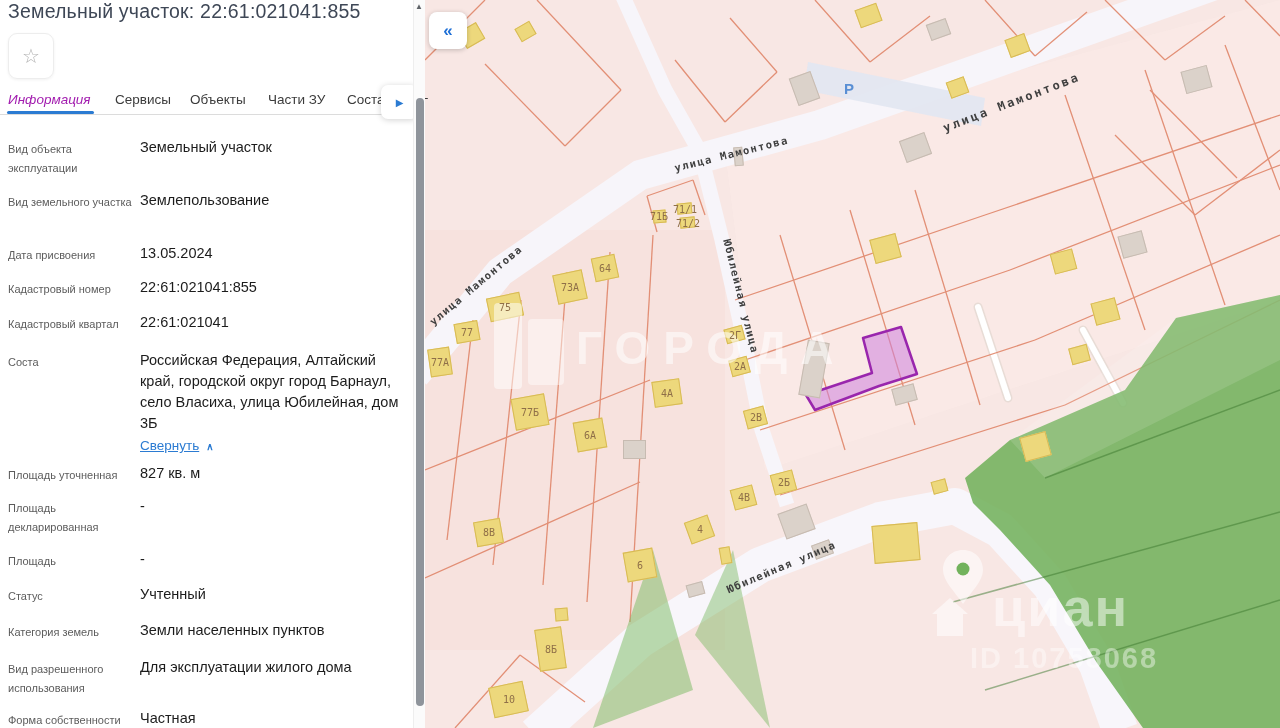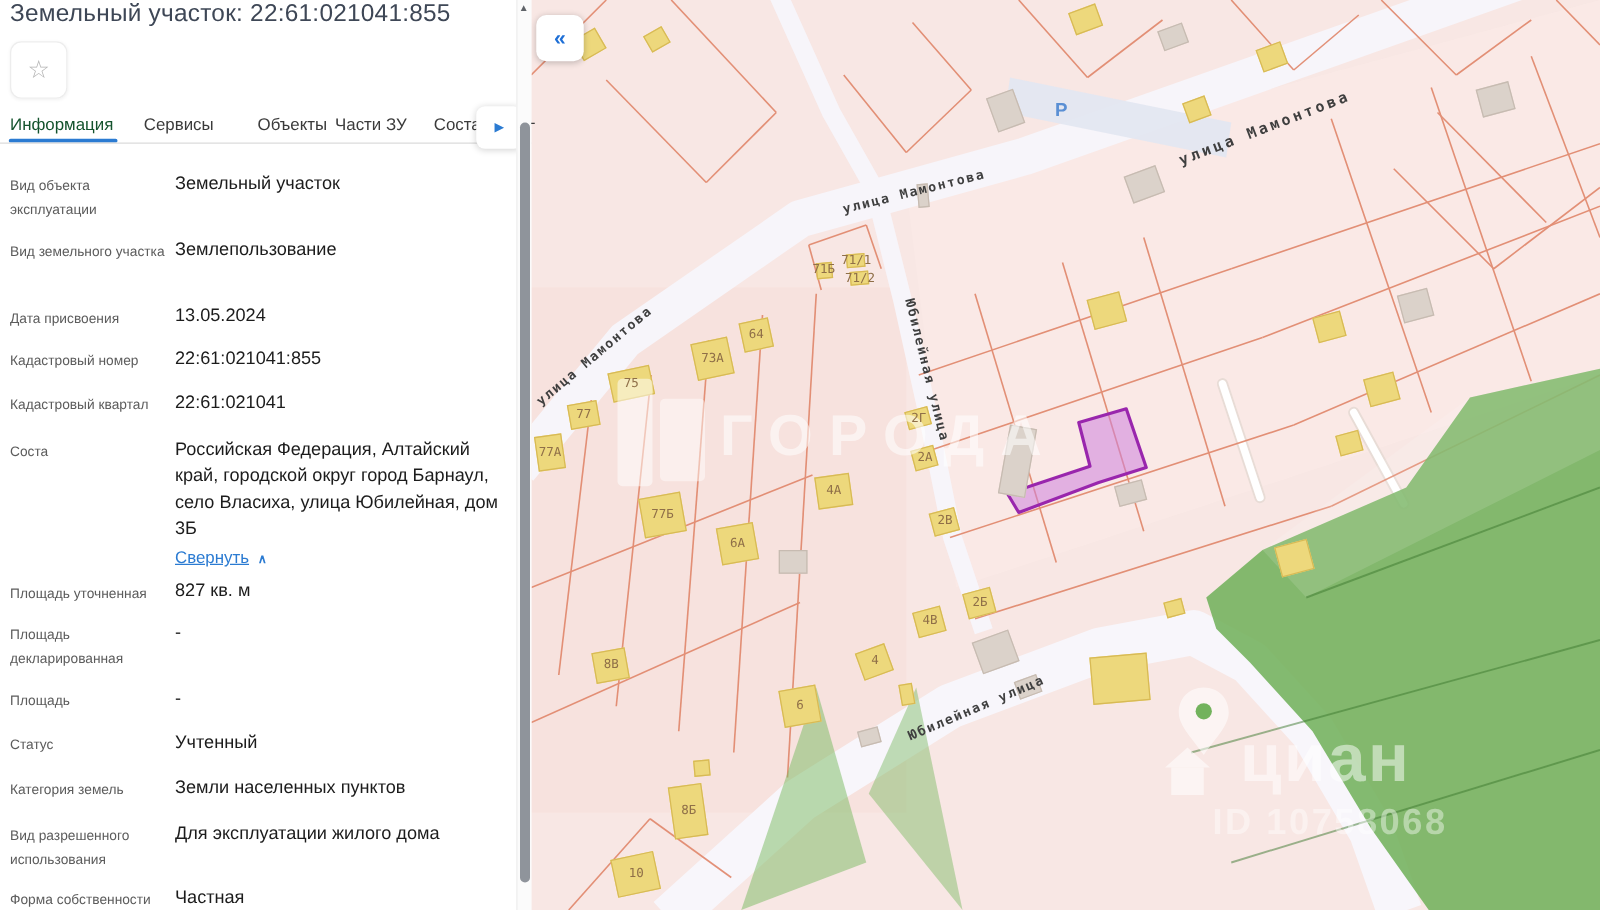--- a/index.html
+++ b/index.html
@@ -8,21 +8,21 @@
 
   
   .panel{position:absolute;left:0;top:0;width:425px;height:728px;background:#fff;z-index:5;}
   .panel-title{position:absolute;left:8px;top:0px;width:400px;font-size:19.5px;font-weight:500;
     color:#3e4756;letter-spacing:.2px;}
   .star-card{position:absolute;left:8px;top:33px;width:44px;height:44px;border:1px solid #ededed;
     border-radius:9px;box-shadow:0 1px 3px rgba(0,0,0,.06);display:flex;align-items:center;justify-content:center;}
   .star-card span{font-size:20px;color:#b4b4b4;line-height:1;}
   .tabs-divider{position:absolute;left:0;top:114px;width:425px;height:1px;background:#dcdcdc;}
   .tab{position:absolute;top:92px;font-size:13.5px;color:#3b3b3b;white-space:nowrap;cursor:pointer;}
-  .tab.active{color:#14532d;}
+  .tab.active{color:#a21caf;font-style:italic;}
   .tab-underline{position:absolute;left:7px;top:111px;width:87px;height:3px;background:#2b7bd2;border-radius:2px;}
   .tab-more{position:absolute;left:381px;top:85px;width:37px;height:34px;background:#fff;border-radius:7px;
     box-shadow:0 1px 6px rgba(0,0,0,.18);display:flex;align-items:center;justify-content:center;
     color:#2b7bd2;font-size:10px;}
   .tab-overflow{position:absolute;left:421px;top:95px;font-size:13px;color:#3b3b3b;}
 
   .frow{position:absolute;left:8px;width:404px;}
   .flabel{position:absolute;left:0;top:3px;width:126px;font-size:11px;line-height:1.75;color:#5c5c5c;}
   .fvalue{position:absolute;left:132px;top:0;width:272px;font-size:14.5px;line-height:1.45;color:#1c1c1c;}
   .addr-link{position:absolute;left:132px;top:88px;font-size:13.5px;color:#2b7bd2;cursor:pointer;}
@@ -64,21 +64,21 @@
 
   <div class="panel">
     <div class="panel-title">Земельный участок: 22:61:021041:855</div>
 
     <div class="star-card">
       <span>☆</span>
     </div>
 
     <div class="tab active" style="left:8px">Информация</div>
     <div class="tab" style="left:115px">Сервисы</div>
-    <div class="tab" style="left:206px">Объекты</div>
+    <div class="tab" style="left:190px">Объекты</div>
     <div class="tab" style="left:268px">Части ЗУ</div>
     <div class="tab" style="left:347px">Соста</div>
     <div class="tab-overflow">Г</div>
     <div class="tab-underline"></div>
     <div class="tabs-divider"></div>
     <div class="tab-more">
       <span>▶</span>
     </div>
 
     <div class="frow" style="top:137px">

